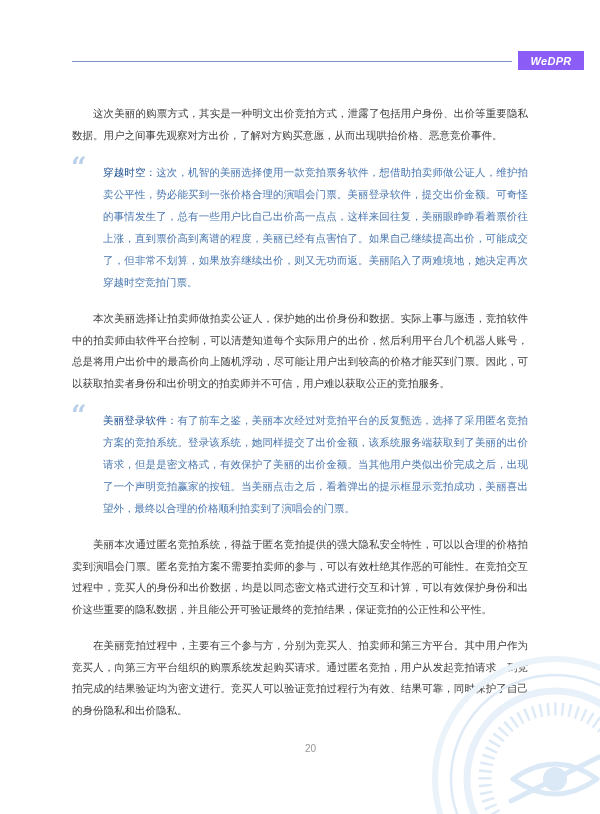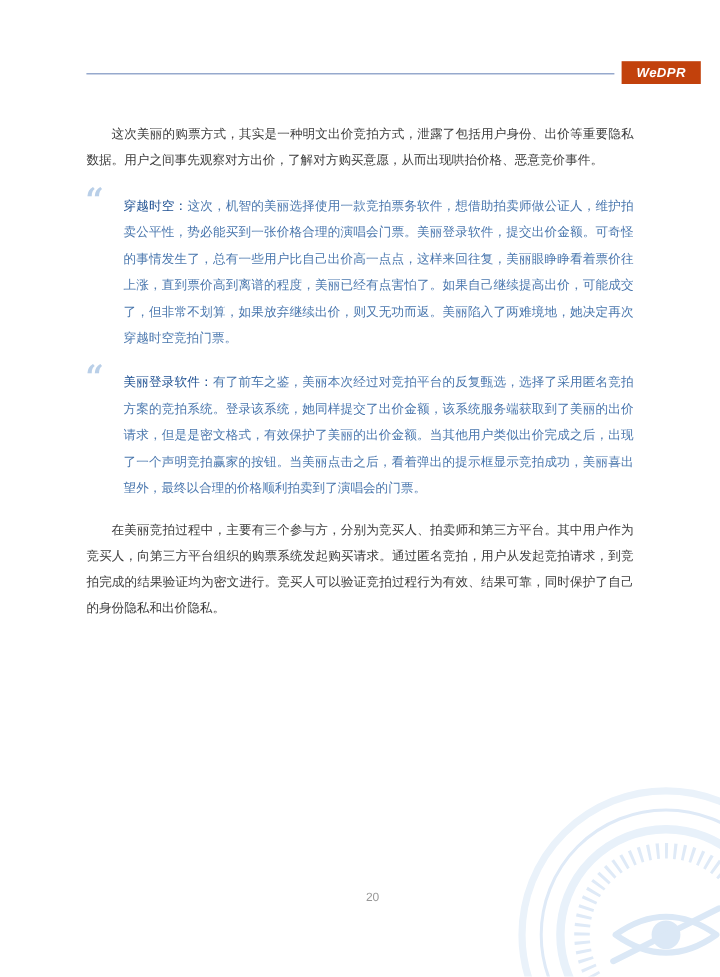--- a/index.html
+++ b/index.html
@@ -18,21 +18,21 @@
     width: 440px;
     height: 1px;
     background: #7d95c1;
   }
   .logo-badge {
     position: absolute;
     left: 518px;
     top: 51px;
     width: 66px;
     height: 19px;
-    background: #c2410c;
+    background: #8b5cf6;
     color: #ffffff;
     font-style: italic;
     font-weight: bold;
     font-size: 11px;
     letter-spacing: 0.3px;
     display: flex;
     align-items: center;
     justify-content: center;
   }
   .content {
@@ -41,21 +41,20 @@
     top: 103px;
     width: 456px;
     color: #3c3c3c;
     font-size: 10.5px;
     line-height: 21.5px;
     text-align: justify;
   }
   .body-para {
     margin: 0 0 15px 0;
     text-indent: 2em;
-    font-family: Liberation Mono, monospace;
   }
   .quote {
     position: relative;
     margin: 2px 0 15px 0;
     padding-left: 31px;
     color: #4a77ae;
     line-height: 22px;
   }
   .quote .quote-mark {
     position: absolute;
@@ -103,26 +102,28 @@
 
   <div class="content">
 
     <p class="body-para">这次美丽的购票方式，其实是一种明文出价竞拍方式，泄露了包括用户身份、出价等重要隐私数据。用户之间事先观察对方出价，了解对方购买意愿，从而出现哄抬价格、恶意竞价事件。</p>
 
     <div class="quote">
       <span class="quote-mark">“</span>
       <span class="quote-label">穿越时空：</span><span>这次，机智的美丽选择使用一款竞拍票务软件，想借助拍卖师做公证人，维护拍卖公平性，势必能买到一张价格合理的演唱会门票。美丽登录软件，提交出价金额。可奇怪的事情发生了，总有一些用户比自己出价高一点点，这样来回往复，美丽眼睁睁看着票价往上涨，直到票价高到离谱的程度，美丽已经有点害怕了。如果自己继续提高出价，可能成交了，但非常不划算，如果放弃继续出价，则又无功而返。美丽陷入了两难境地，她决定再次穿越时空竞拍门票。</span>
     </div>
 
+    <p class="body-para">本次美丽选择让拍卖师做拍卖公证人，保护她的出价身份和数据。实际上事与愿违，竞拍软件中的拍卖师由软件平台控制，可以清楚知道每个实际用户的出价，然后利用平台几个机器人账号，总是将用户出价中的最高价向上随机浮动，尽可能让用户出到较高的价格才能买到门票。因此，可以获取拍卖者身份和出价明文的拍卖师并不可信，用户难以获取公正的竞拍服务。</p>
 
     <div class="quote">
       <span class="quote-mark">“</span>
       <span class="quote-label">美丽登录软件：</span><span>有了前车之鉴，美丽本次经过对竞拍平台的反复甄选，选择了采用匿名竞拍方案的竞拍系统。登录该系统，她同样提交了出价金额，该系统服务端获取到了美丽的出价请求，但是是密文格式，有效保护了美丽的出价金额。当其他用户类似出价完成之后，出现了一个声明竞拍赢家的按钮。当美丽点击之后，看着弹出的提示框显示竞拍成功，美丽喜出望外，最终以合理的价格顺利拍卖到了演唱会的门票。</span>
     </div>
 
+    <p class="body-para">美丽本次通过匿名竞拍系统，得益于匿名竞拍提供的强大隐私安全特性，可以以合理的价格拍卖到演唱会门票。匿名竞拍方案不需要拍卖师的参与，可以有效杜绝其作恶的可能性。在竞拍交互过程中，竞买人的身份和出价数据，均是以同态密文格式进行交互和计算，可以有效保护身份和出价这些重要的隐私数据，并且能公开可验证最终的竞拍结果，保证竞拍的公正性和公平性。</p>
 
     <p class="body-para">在美丽竞拍过程中，主要有三个参与方，分别为竞买人、拍卖师和第三方平台。其中用户作为竞买人，向第三方平台组织的购票系统发起购买请求。通过匿名竞拍，用户从发起竞拍请求，到竞拍完成的结果验证均为密文进行。竞买人可以验证竞拍过程行为有效、结果可靠，同时保护了自己的身份隐私和出价隐私。</p>
 
   </div>
 
   <div class="page-number">20</div>
 
   <svg class="watermark" viewBox="0 0 260 260" xmlns="http://www.w3.org/2000/svg">
     <circle cx="130" cy="130" r="120" fill="none" stroke="#eaf2fa" stroke-width="6"></circle>
     <circle cx="130" cy="130" r="104" fill="none" stroke="#dfeaf7" stroke-width="2.5"></circle>

